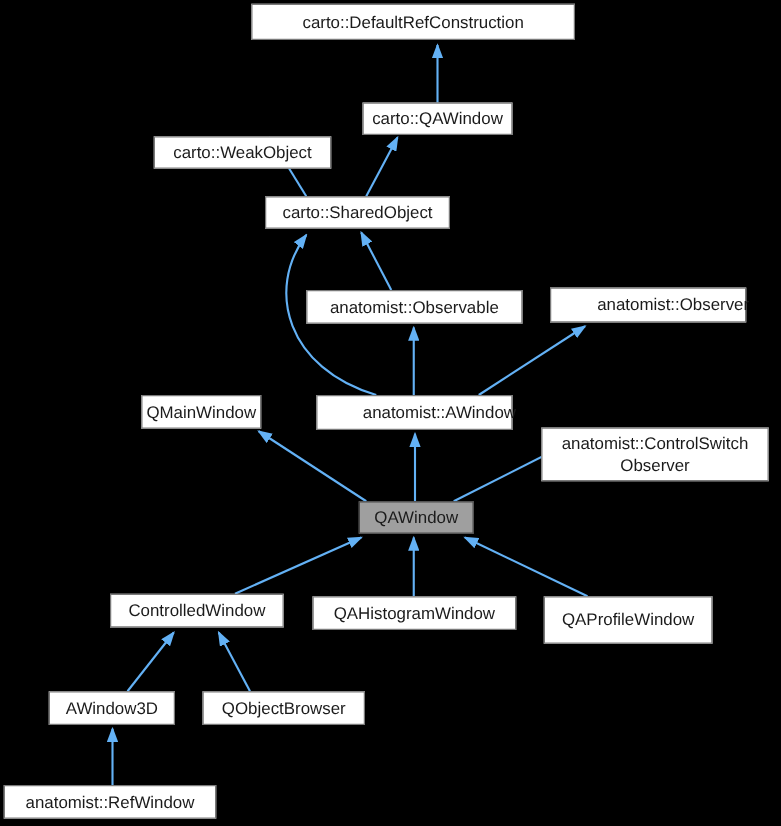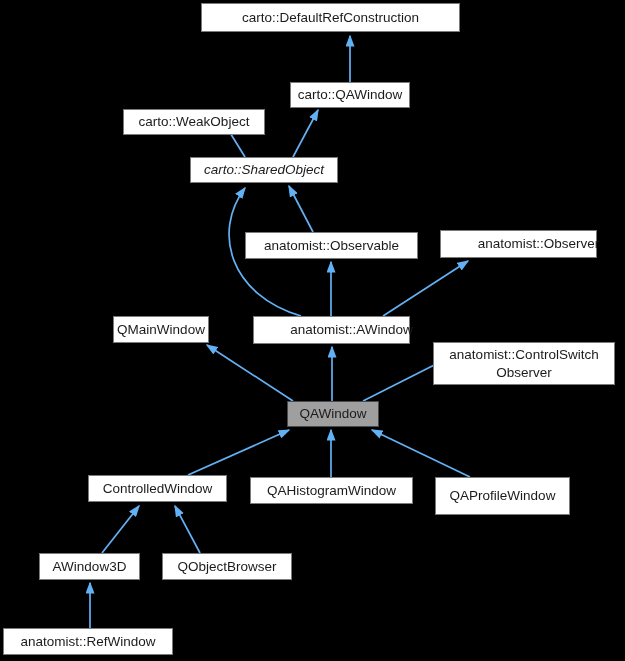--- a/index.html
+++ b/index.html
@@ -65,21 +65,21 @@
       <path d="M331,477 L331,430" fill="none" stroke="#63b1f5" stroke-width="1.7" marker-end="url(#arrowhead)"></path>
       <path d="M470,477 L372,430" fill="none" stroke="#63b1f5" stroke-width="1.7" marker-end="url(#arrowhead)"></path>
       <path d="M102,553 L139,506" fill="none" stroke="#63b1f5" stroke-width="1.7" marker-end="url(#arrowhead)"></path>
       <path d="M200,553 L175,506" fill="none" stroke="#63b1f5" stroke-width="1.7" marker-end="url(#arrowhead)"></path>
       <path d="M90,628 L90,583" fill="none" stroke="#63b1f5" stroke-width="1.7" marker-end="url(#arrowhead)"></path>
     </svg>
   <div id="node-layer">
       <div class="node" style="left: 201px; top: 3px; width: 259px; height: 29px;">carto::DefaultRefConstruction</div>
       <div class="node" style="left: 123px; top: 81px; width: 142px; height: 26px; margin-top: 28px;">carto::WeakObject</div>
       <div class="node" style="left: 290px; top: 82px; width: 120px; height: 26px;">carto::QAWindow</div>
-      <div class="node" style="left: 190px; top: 157px; width: 148px; height: 26px; font-style: italic;">carto::SharedObject</div>
+      <div class="node" style="left: 212px; top: 157px; width: 148px; height: 26px;">carto::SharedObject</div>
       <div class="node" style="left: 245px; top: 232px; width: 173px; height: 27px;">anatomist::Observable</div>
       <div class="node" style="left: 440px; top: 230px; width: 157px; height: 28px; padding-left: 40px;">anatomist::Observer</div>
       <div class="node" style="left: 113px; top: 316px; width: 96px; height: 27px;">QMainWindow</div>
       <div class="node" style="left: 253px; top: 316px; width: 157px; height: 28px; padding-left: 40px;">anatomist::AWindow</div>
       <div class="node" style="left: 433px; top: 308px; width: 182px; height: 43px; margin-top: 34px;">anatomist::ControlSwitch
 Observer</div>
       <div class="node highlight" style="left: 287px; top: 401px; width: 92px; height: 26px;">QAWindow</div>
       <div class="node" style="left: 88px; top: 475px; width: 139px; height: 27px;">ControlledWindow</div>
       <div class="node" style="left: 250px; top: 477px; width: 163px; height: 27px;">QAHistogramWindow</div>
       <div class="node" style="left: 435px; top: 477px; width: 135px; height: 38px;">QAProfileWindow</div>

